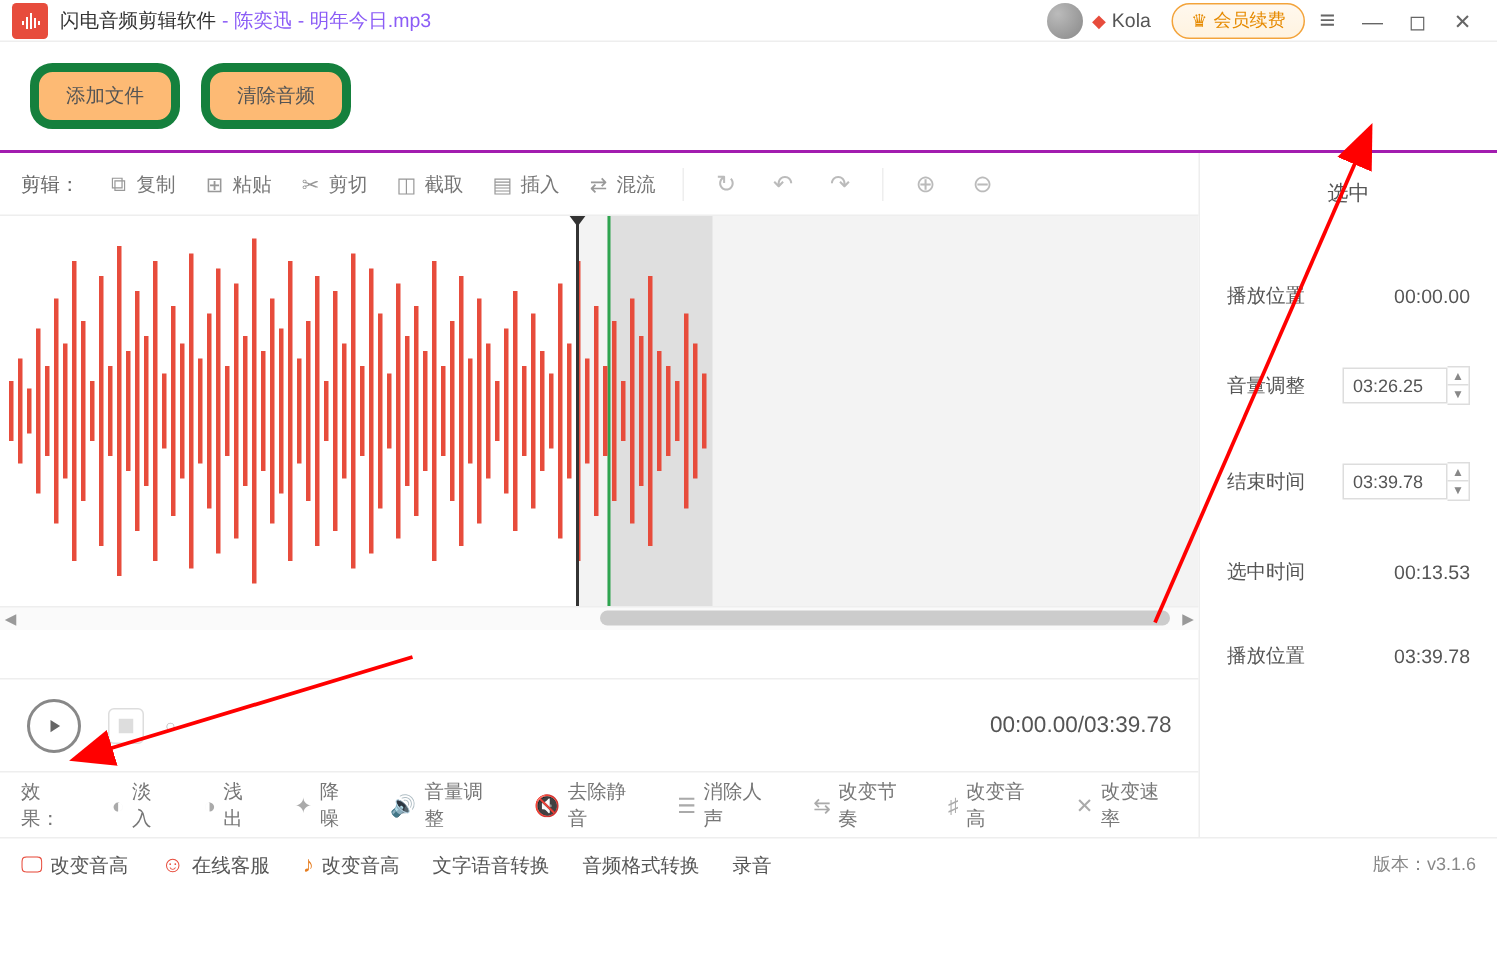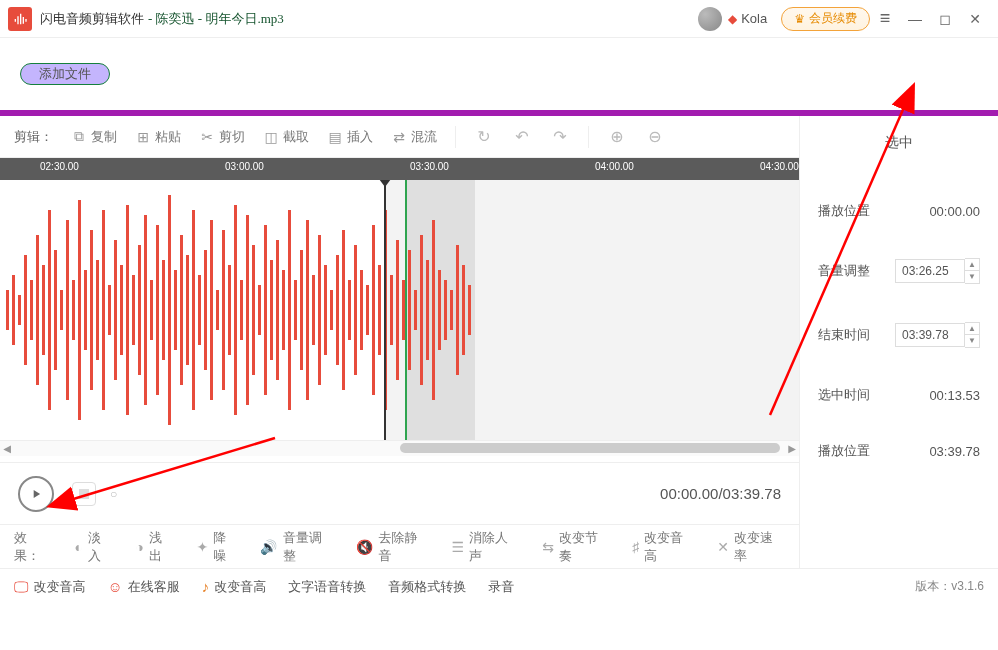--- a/index.html
+++ b/index.html
@@ -1,39 +1,39 @@
 <!DOCTYPE html>
 <html><head>
 <meta charset="utf-8">
 <style>
   * { box-sizing: border-box; margin: 0; padding: 0; font-family: "Microsoft YaHei", sans-serif; }
   body { width: 998px; height: 650px; background: #fff; position: relative; overflow: hidden; }
 
   
-  .titlebar { height: 38px; display: flex; align-items: center; padding: 0 8px; border-bottom: 1px solid #eee; }
+  .titlebar { height: 28px; display: flex; align-items: center; padding: 0 8px; border-bottom: 1px solid #eee; }
   .app-logo { width: 24px; height: 24px; background: #e74c3c; border-radius: 3px; display: flex; align-items: center; justify-content: center; margin-right: 8px; }
   .app-logo svg { width: 16px; height: 16px; }
   .app-name { font-size: 13px; color: #333; }
-  .file-name { font-size: 13px; color: #14532d; margin-left: 4px; font-family: Liberation Serif, serif; }
+  .file-name { font-size: 13px; color: #8b5cf6; margin-left: 4px; }
   .tb-spacer { flex: 1; }
   .avatar { width: 24px; height: 24px; border-radius: 50%; background: radial-gradient(circle at 30% 30%, #bbb, #888); margin-right: 6px; }
   .gem { color: #e74c3c; margin-right: 4px; font-size: 12px; }
   .user-name { font-size: 13px; color: #555; margin-right: 14px; }
   .vip-btn { border: 1px solid #f3a33a; color: #e68a00; background: linear-gradient(#fff8ee,#fff3e0); border-radius: 14px; height: 24px; padding: 0 12px; font-size: 12px; display: flex; align-items: center; cursor: pointer; }
   .vip-btn .crown { margin-right: 4px; }
   .win-btn { width: 30px; height: 30px; display: flex; align-items: center; justify-content: center; color: #666; font-size: 14px; cursor: pointer; }
   .win-btn.hamburger { font-size: 18px; }
 
   
   .action-row { height: 72px; display: flex; align-items: center; padding: 0 20px; }
-  .pill-btn { height: 22px; padding: 0 18px; border: 1px solid #15803d; border-radius: 15px; background: #c4b5fd; font-size: 13px; color: #555; cursor: pointer; margin-right: 14px; }
+  .pill-btn { height: 44px; padding: 0 18px; border: 6px solid #15803d; border-radius: 15px; background: #fdba74; font-size: 13px; color: #555; cursor: pointer; margin-right: 14px; }
   .export-btn { margin-left: auto; width: 92px; height: 30px; background: #2ea44f; color: #fff; border: none; border-radius: 3px; font-size: 13px; cursor: pointer; }
 
   
-  .editor-area { display: flex; height: 458px; border-top: 6px solid #a21caf; }
+  .editor-area { display: flex; height: 458px; border-top: 2px solid #a21caf; }
   .left-pane { width: 800px; display: flex; flex-direction: column; border-right: 1px solid #eee; }
   .right-pane { flex: 1; padding: 14px 18px; font-size: 13px; color: #555; }
 
   
   .edit-toolbar { height: 42px; display: flex; align-items: center; padding: 0 14px; border-bottom: 1px solid #eee; gap: 18px; font-size: 13px; color: #666; }
   .tb-label { color: #666; }
   .tb-item { display: flex; align-items: center; gap: 4px; cursor: pointer; color: #777; }
   .tb-item .ico { width: 16px; height: 16px; display: inline-flex; align-items: center; justify-content: center; font-size: 14px; color: #999; }
   .tb-sep { width: 1px; height: 22px; background: #eee; }
   .icon-btn { width: 20px; height: 20px; color: #bbb; cursor: pointer; display: inline-flex; align-items: center; justify-content: center; font-size: 16px; }
@@ -108,20 +108,21 @@
     <span>会员续费</span>
   </div>
   <div class="win-btn hamburger">≡</div>
   <div class="win-btn">—</div>
   <div class="win-btn">◻</div>
   <div class="win-btn">✕</div>
 </div>
 
 <div class="action-row">
   <button class="pill-btn">添加文件</button>
+  <button class="pill-btn">清除音频</button>
 </div>
 
 <div class="editor-area">
   <div class="left-pane">
 
     <div class="edit-toolbar">
       <span class="tb-label">剪辑：</span>
       <div class="tb-item">
           <span class="ico">⧉</span>
           <span>复制</span>
@@ -153,27 +154,20 @@
         <span class="icon-btn">↷</span>
       </div>
       <div class="tb-sep"></div>
       <div style="display:flex; gap:18px;">
         <span class="icon-btn">⊕</span>
         <span class="icon-btn">⊖</span>
       </div>
     </div>
 
     <div class="timeline-wrap">
-      <div class="time-ruler" id="ruler">
-          <span class="tick" style="left: 40px;">02:30.00</span>
-          <span class="tick" style="left: 225px;">03:00.00</span>
-          <span class="tick" style="left: 410px;">03:30.00</span>
-          <span class="tick" style="left: 595px;">04:00.00</span>
-          <span class="tick" style="left: 760px;">04:30.00</span>
-        </div>
       <div class="wave-area">
         <div class="wave-bg-white"></div>
         <div class="selection"></div>
         <div class="wave-bars" id="wavebars">
             <span style="height: 40px;"></span>
             <span style="height: 70px;"></span>
             <span style="height: 30px;"></span>
             <span style="height: 110px;"></span>
             <span style="height: 60px;"></span>
             <span style="height: 150px;"></span>

